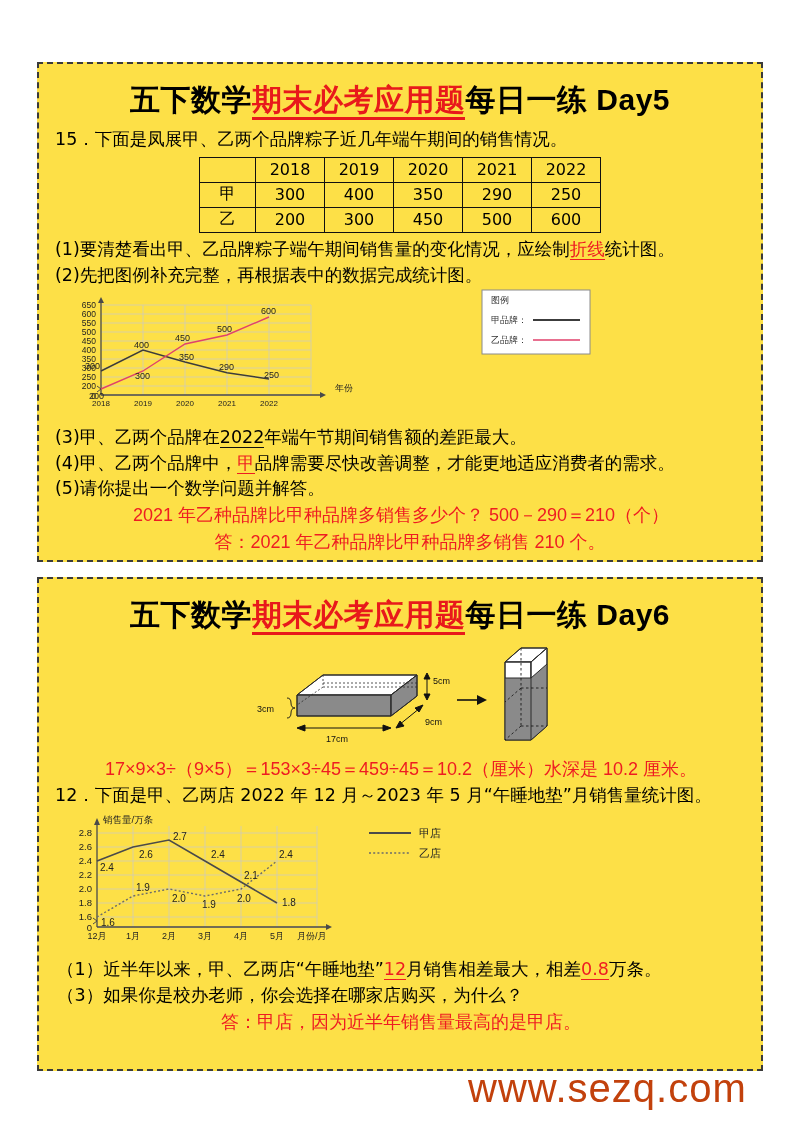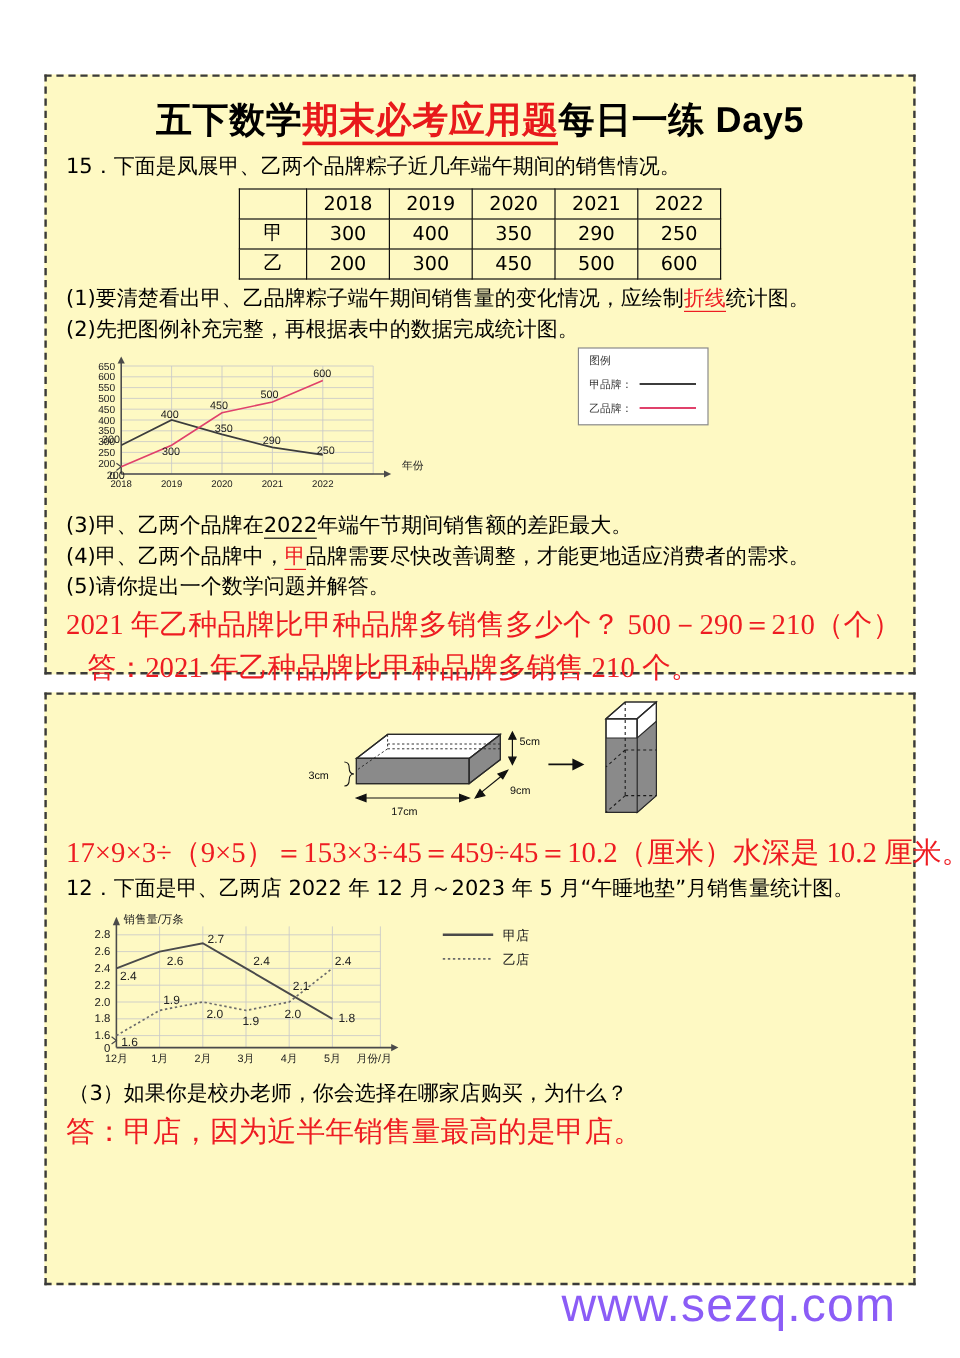--- a/index.html
+++ b/index.html
@@ -13,21 +13,21 @@
     position: relative;
     overflow: hidden;
   }
   .page { position: relative; width: 800px; height: 1132px; }
 
   .card {
     position: absolute;
     left: 37px;
     width: 726px;
     border: 2px dashed #3a3a3a;
-    background: #fef9c3;
+    background: #fde047;
   }
   #card-day5 { top: 62px; height: 500px; }
   #card-day6 { top: 577px; height: 494px; }
 
   .title {
     text-align: center;
     font-weight: bold;
     font-size: 30px;
     letter-spacing: 0.5px;
     margin-top: 16px;
@@ -47,25 +47,26 @@
     line-height: 1.48;
     padding: 0 14px 0 16px;
     white-space: nowrap;
     font-family: "DejaVu Sans", "Liberation Sans", sans-serif;
   }
   .qline.indent { padding-left: 18px; }
   .red-u { color: #ee1c22; border-bottom: 1.5px solid #ee1c22; }
   .black-u { border-bottom: 1.5px solid #111; }
   .redline {
     color: #ee1c22;
-    font-size: 24px;
+    font-size: 18px;
     line-height: 1.5;
     padding: 0 14px 0 16px;
     white-space: nowrap;
-    font-family: Liberation Serif, serif;
+    font-family: Liberation Sans, sans-serif;
+    text-align: center;
   }
 
   
   .tbl-wrap { display: flex; justify-content: center; margin: 4px 0 4px 0; }
   table.dtbl { border-collapse: collapse; font-size: 16px; }
   table.dtbl td {
     border: 1.6px solid #111;
     width: 69px;
     height: 25px;
     text-align: center;
@@ -80,21 +81,21 @@
   svg text { font-family: "Liberation Sans", "DejaVu Sans", sans-serif; }
 
   
   .figure-row { display:flex; justify-content:center; }
 
   .watermark {
     position: absolute;
     left: 468px;
     top: 1066px;
     font-size: 40px;
-    color: #8b5cf6;
+    color: #c2410c;
     font-family: "Liberation Sans", sans-serif;
     letter-spacing: 1px;
     white-space: nowrap;
   }
 </style>
 </head>
 <body>
 
 <div class="page">
 
@@ -231,20 +232,23 @@
     <div class="qline">
       <span>(4)甲、乙两个品牌中，</span><span class="red-u">甲</span><span>品牌需要尽快改善调整，才能更地适应消费者的需求。</span>
     </div>
     <div class="qline">(5)请你提出一个数学问题并解答。</div>
     <div class="redline">2021 年乙种品牌比甲种品牌多销售多少个？ 500－290＝210（个）</div>
     <div class="redline" style="padding-left:34px;">答：2021 年乙种品牌比甲种品牌多销售 210 个。</div>
   </div>
 
   <div class="card" id="card-day6">
 
+    <div class="title">
+      <span>五下数学</span><span class="hl">期末必考应用题</span><span>每日一练</span><span class="tail">&nbsp;</span><span class="tail">Day6</span>
+    </div>
 
 
     <div class="figure-row">
       <svg width="330" height="112" viewBox="0 0 330 112">
 
         <g stroke="#2a2a2a" stroke-width="1" fill="none">
           <polygon points="62,53 88,33 182,33 156,53" fill="#ffffff"></polygon>
           <polygon points="62,53 62,74 156,74 156,53" fill="#8a8a8a"></polygon>
           <polygon points="156,53 182,33 182,54 156,74" fill="#8a8a8a"></polygon>
         </g>
@@ -390,18 +394,21 @@
 
         <g>
           <line x1="330" y1="24" x2="372" y2="24" stroke="#4a4a4a" stroke-width="2"></line>
           <text x="380" y="28" font-size="11" fill="#222">甲店</text>
           <line x1="330" y1="44" x2="372" y2="44" stroke="#6b6b6b" stroke-width="1.4" stroke-dasharray="2,2.2"></line>
           <text x="380" y="48" font-size="11" fill="#222">乙店</text>
         </g>
       </svg>
     </div>
 
+    <div class="qline indent" style="margin-top:4px;">
+      <span>（1）近半年以来，甲、乙两店“午睡地垫”</span><span class="red-u">12</span><span>月销售相差最大，相差</span><span class="red-u">0.8</span><span>万条。</span>
+    </div>
     <div class="qline indent">（3）如果你是校办老师，你会选择在哪家店购买，为什么？</div>
     <div class="redline">答：甲店，因为近半年销售量最高的是甲店。</div>
   </div>
 
   <div class="watermark">www.sezq.com</div>
 </div>
 
 </body></html>

